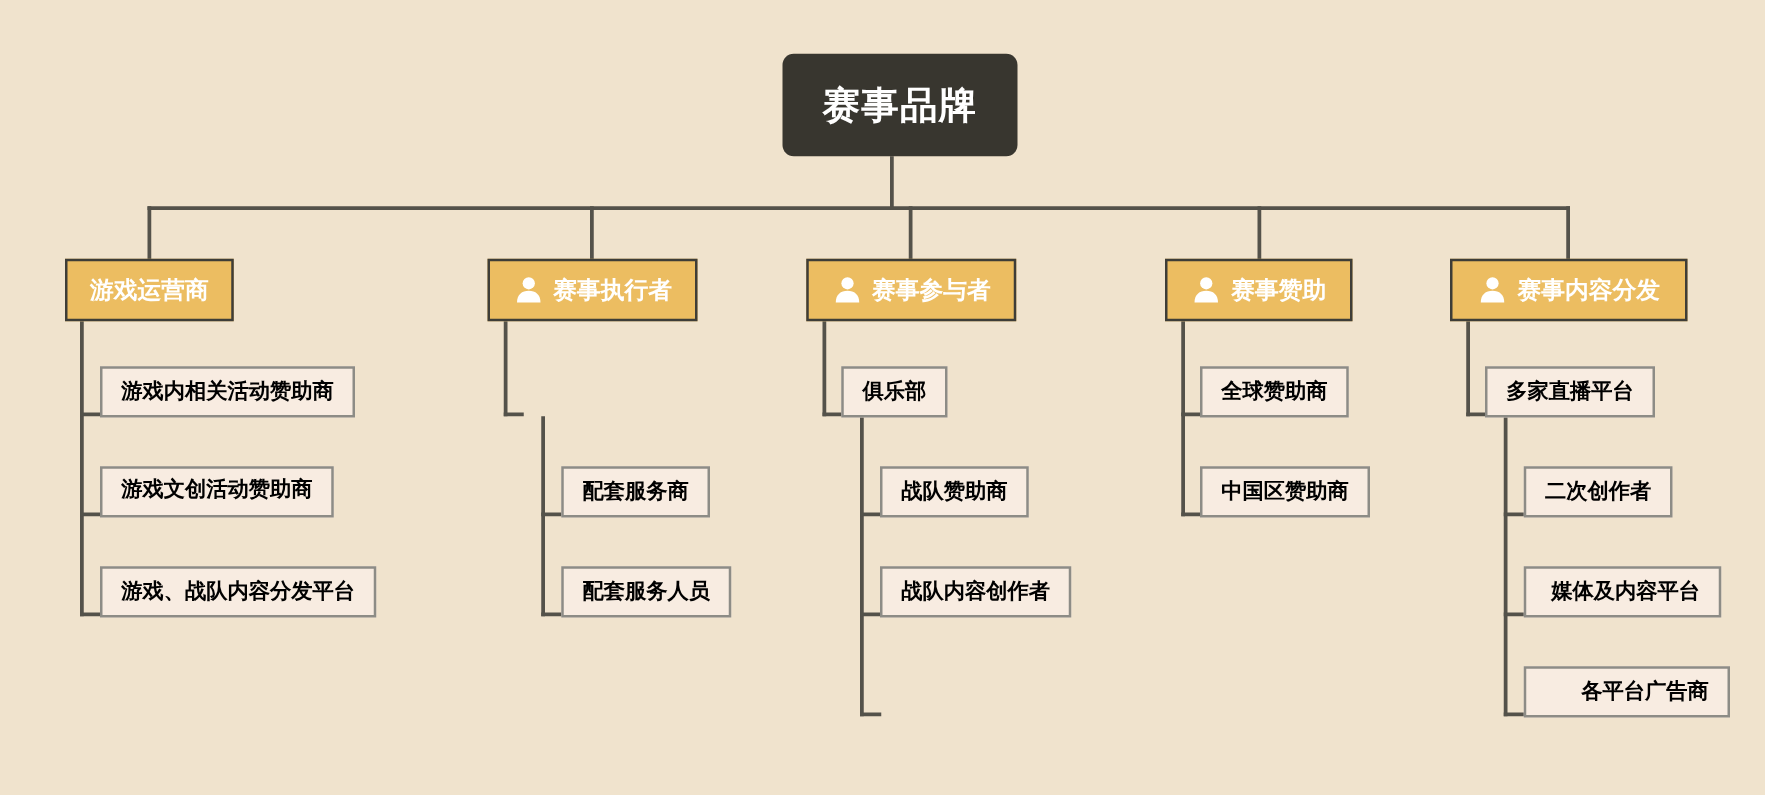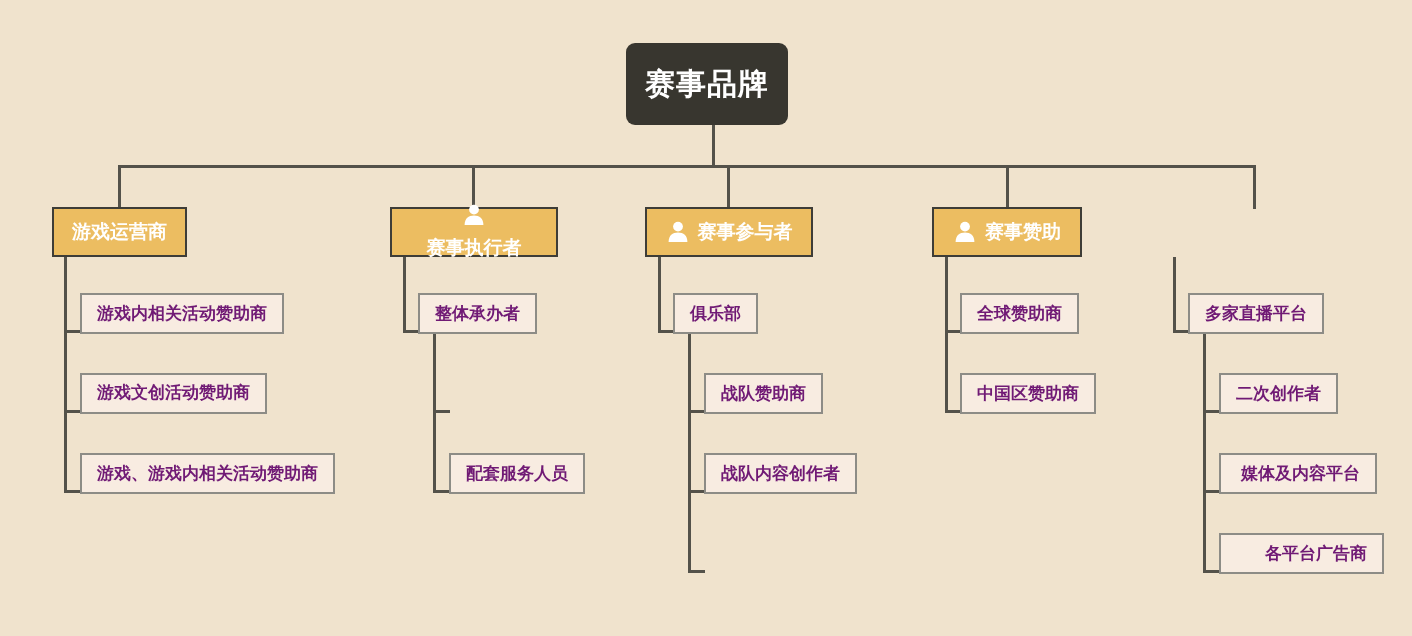--- a/index.html
+++ b/index.html
@@ -6,39 +6,39 @@
   body{font-family:"DejaVu Sans","Liberation Sans",sans-serif;}
   .canvas{
     position:relative;
     width:1412px;height:636px;
     background:#f0e3cd;
     overflow:hidden;
   }
   .line{position:absolute;background:#54524a;}
   .root{
     position:absolute;
-    left:626px;top:43px;width:162px;height:82px;
+    left:626px;top:43px;width:188px;height:82px;
     background:#38362f;color:#ffffff;
     border-radius:9px;
     display:flex;align-items:center;justify-content:center;
     font-size:30px;font-weight:bold;letter-spacing:1px;
     box-sizing:border-box;
   }
   .branch{
     position:absolute;height:50px;
     background:#ecbd61;border:2px solid #3e3d37;
     color:#ffffff;font-size:19px;font-weight:bold;
     display:flex;align-items:center;justify-content:center;gap:8px;
     box-sizing:border-box;white-space:nowrap;
   }
   .branch .hicon{display:flex;align-items:center;}
   .node{
     position:absolute;
     background:#f8ece1;border:2px solid #8d8c86;
-    color:#701a75;font-size:17px;font-weight:bold;
+    color:#000000;font-size:17px;font-weight:bold;
     padding:8px 15px;line-height:1.25;
     white-space:nowrap;box-sizing:border-box;
   }
 </style>
 </head>
 <body>
 
 <div class="canvas">
 
   <div class="line" style="left:712px;top:125px;width:3px;height:42px;"></div>
@@ -79,21 +79,21 @@
   <div class="line" style="left:1203px;top:570px;width:17px;height:3px;"></div>
 
   <div class="root">
     <span>赛事品牌</span>
   </div>
 
   <div class="branch" style="left:52px;top:207px;width:135px;">
     <span>游戏运营商</span>
   </div>
 
-  <div class="branch" style="left:390px;top:207px;width:168px;flex-direction:column;">
+  <div class="branch" style="left:390px;top:207px;width:168px;">
     <span class="hicon">
       <svg width="24" height="24" viewBox="0 0 24 24">
           <circle cx="12" cy="6.6" r="4.9" fill="#ffffff"></circle>
           <path d="M2.6 22 C2.6 15.6 6.6 12.6 12 12.6 C17.4 12.6 21.4 15.6 21.4 22 Z" fill="#ffffff"></path>
         </svg>
     </span>
     <span>赛事执行者</span>
   </div>
 
   <div class="branch" style="left:645px;top:207px;width:168px;">
@@ -109,26 +109,35 @@
   <div class="branch" style="left:932px;top:207px;width:150px;">
     <span class="hicon">
       <svg width="24" height="24" viewBox="0 0 24 24">
           <circle cx="12" cy="6.6" r="4.9" fill="#ffffff"></circle>
           <path d="M2.6 22 C2.6 15.6 6.6 12.6 12 12.6 C17.4 12.6 21.4 15.6 21.4 22 Z" fill="#ffffff"></path>
         </svg>
     </span>
     <span>赛事赞助</span>
   </div>
 
+  <div class="branch" style="left:1160px;top:207px;width:190px;">
+    <span class="hicon">
+      <svg width="24" height="24" viewBox="0 0 24 24">
+          <circle cx="12" cy="6.6" r="4.9" fill="#ffffff"></circle>
+          <path d="M2.6 22 C2.6 15.6 6.6 12.6 12 12.6 C17.4 12.6 21.4 15.6 21.4 22 Z" fill="#ffffff"></path>
+        </svg>
+    </span>
+    <span>赛事内容分发</span>
+  </div>
 
   <div class="node" style="left:80px;top:293px;">游戏内相关活动赞助商</div>
   <div class="node" style="left:80px;top:373px;font-family:Liberation Mono, monospace;">游戏文创活动赞助商</div>
-  <div class="node" style="left:80px;top:453px;">游戏、游戏内相关活动赞助商</div>
+  <div class="node" style="left:80px;top:453px;">游戏、战队内容分发平台</div>
 
-  <div class="node" style="left:418px;top:293px;">整体承办者</div>
+  <div class="node" style="left:449px;top:373px;">配套服务商</div>
   <div class="node" style="left:449px;top:453px;">配套服务人员</div>
 
   <div class="node" style="left:673px;top:293px;">俱乐部</div>
   <div class="node" style="left:704px;top:373px;">战队赞助商</div>
   <div class="node" style="left:704px;top:453px;">战队内容创作者</div>
 
   <div class="node" style="left:960px;top:293px;">全球赞助商</div>
   <div class="node" style="left:960px;top:373px;">中国区赞助商</div>
 
   <div class="node" style="left:1188px;top:293px;">多家直播平台</div>

